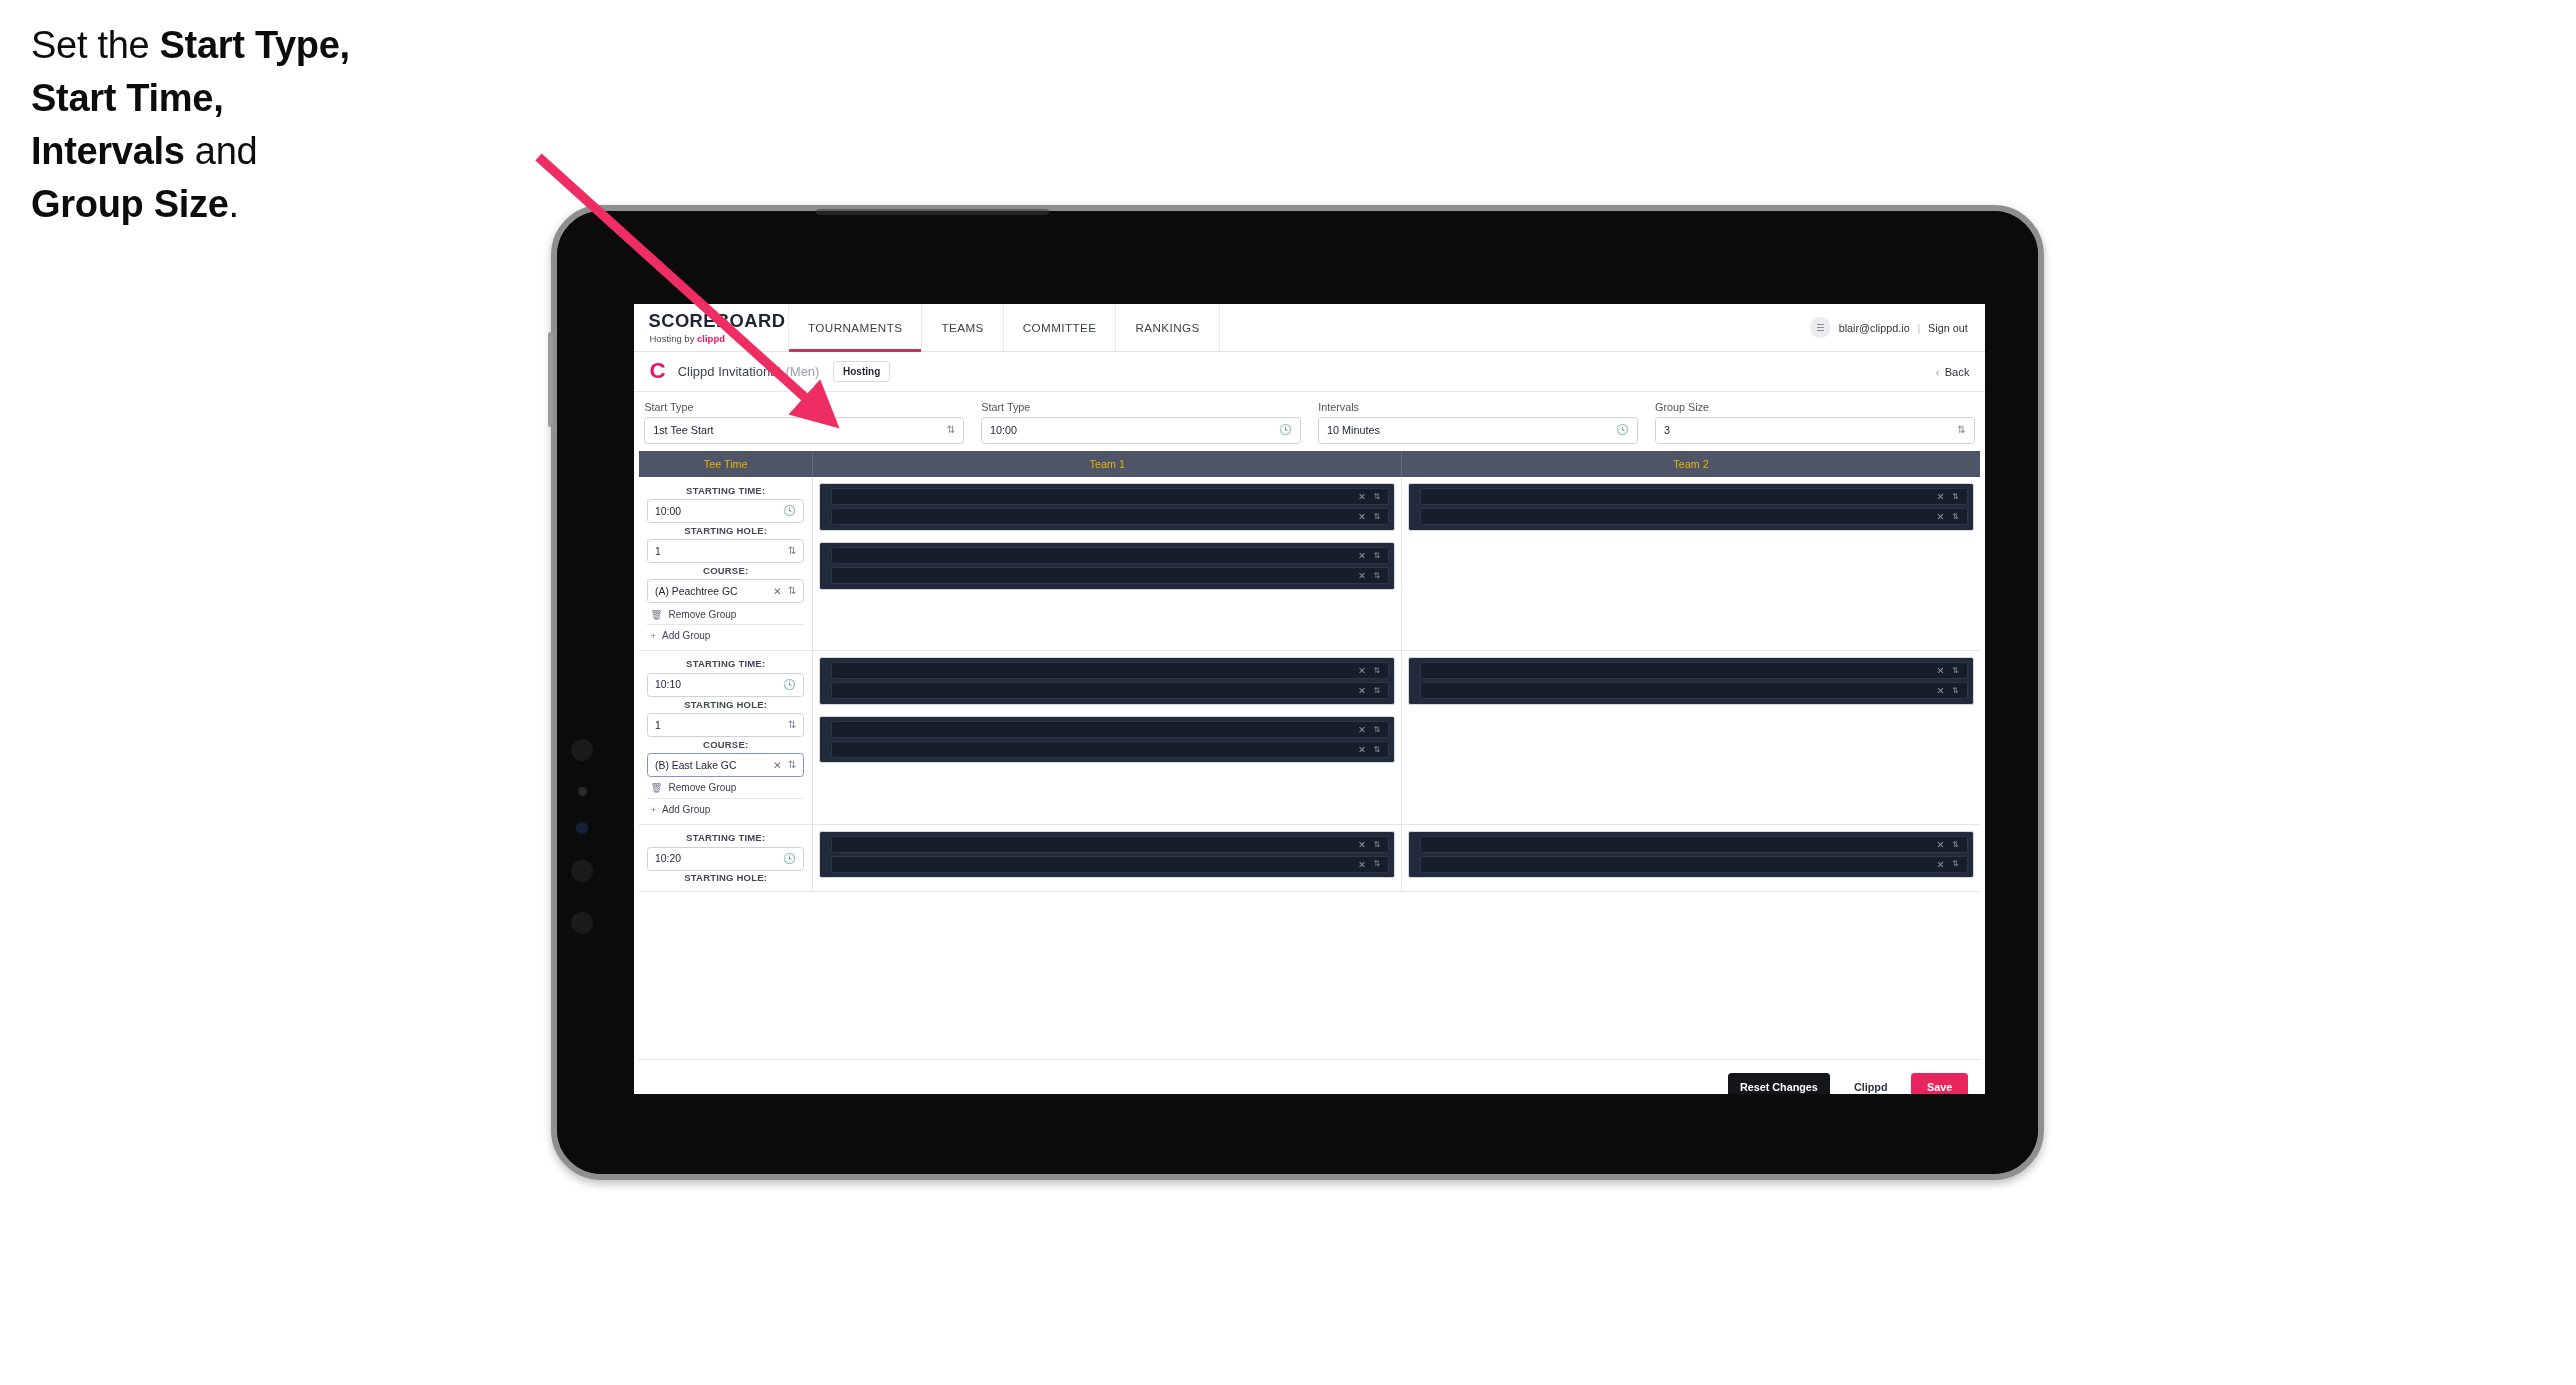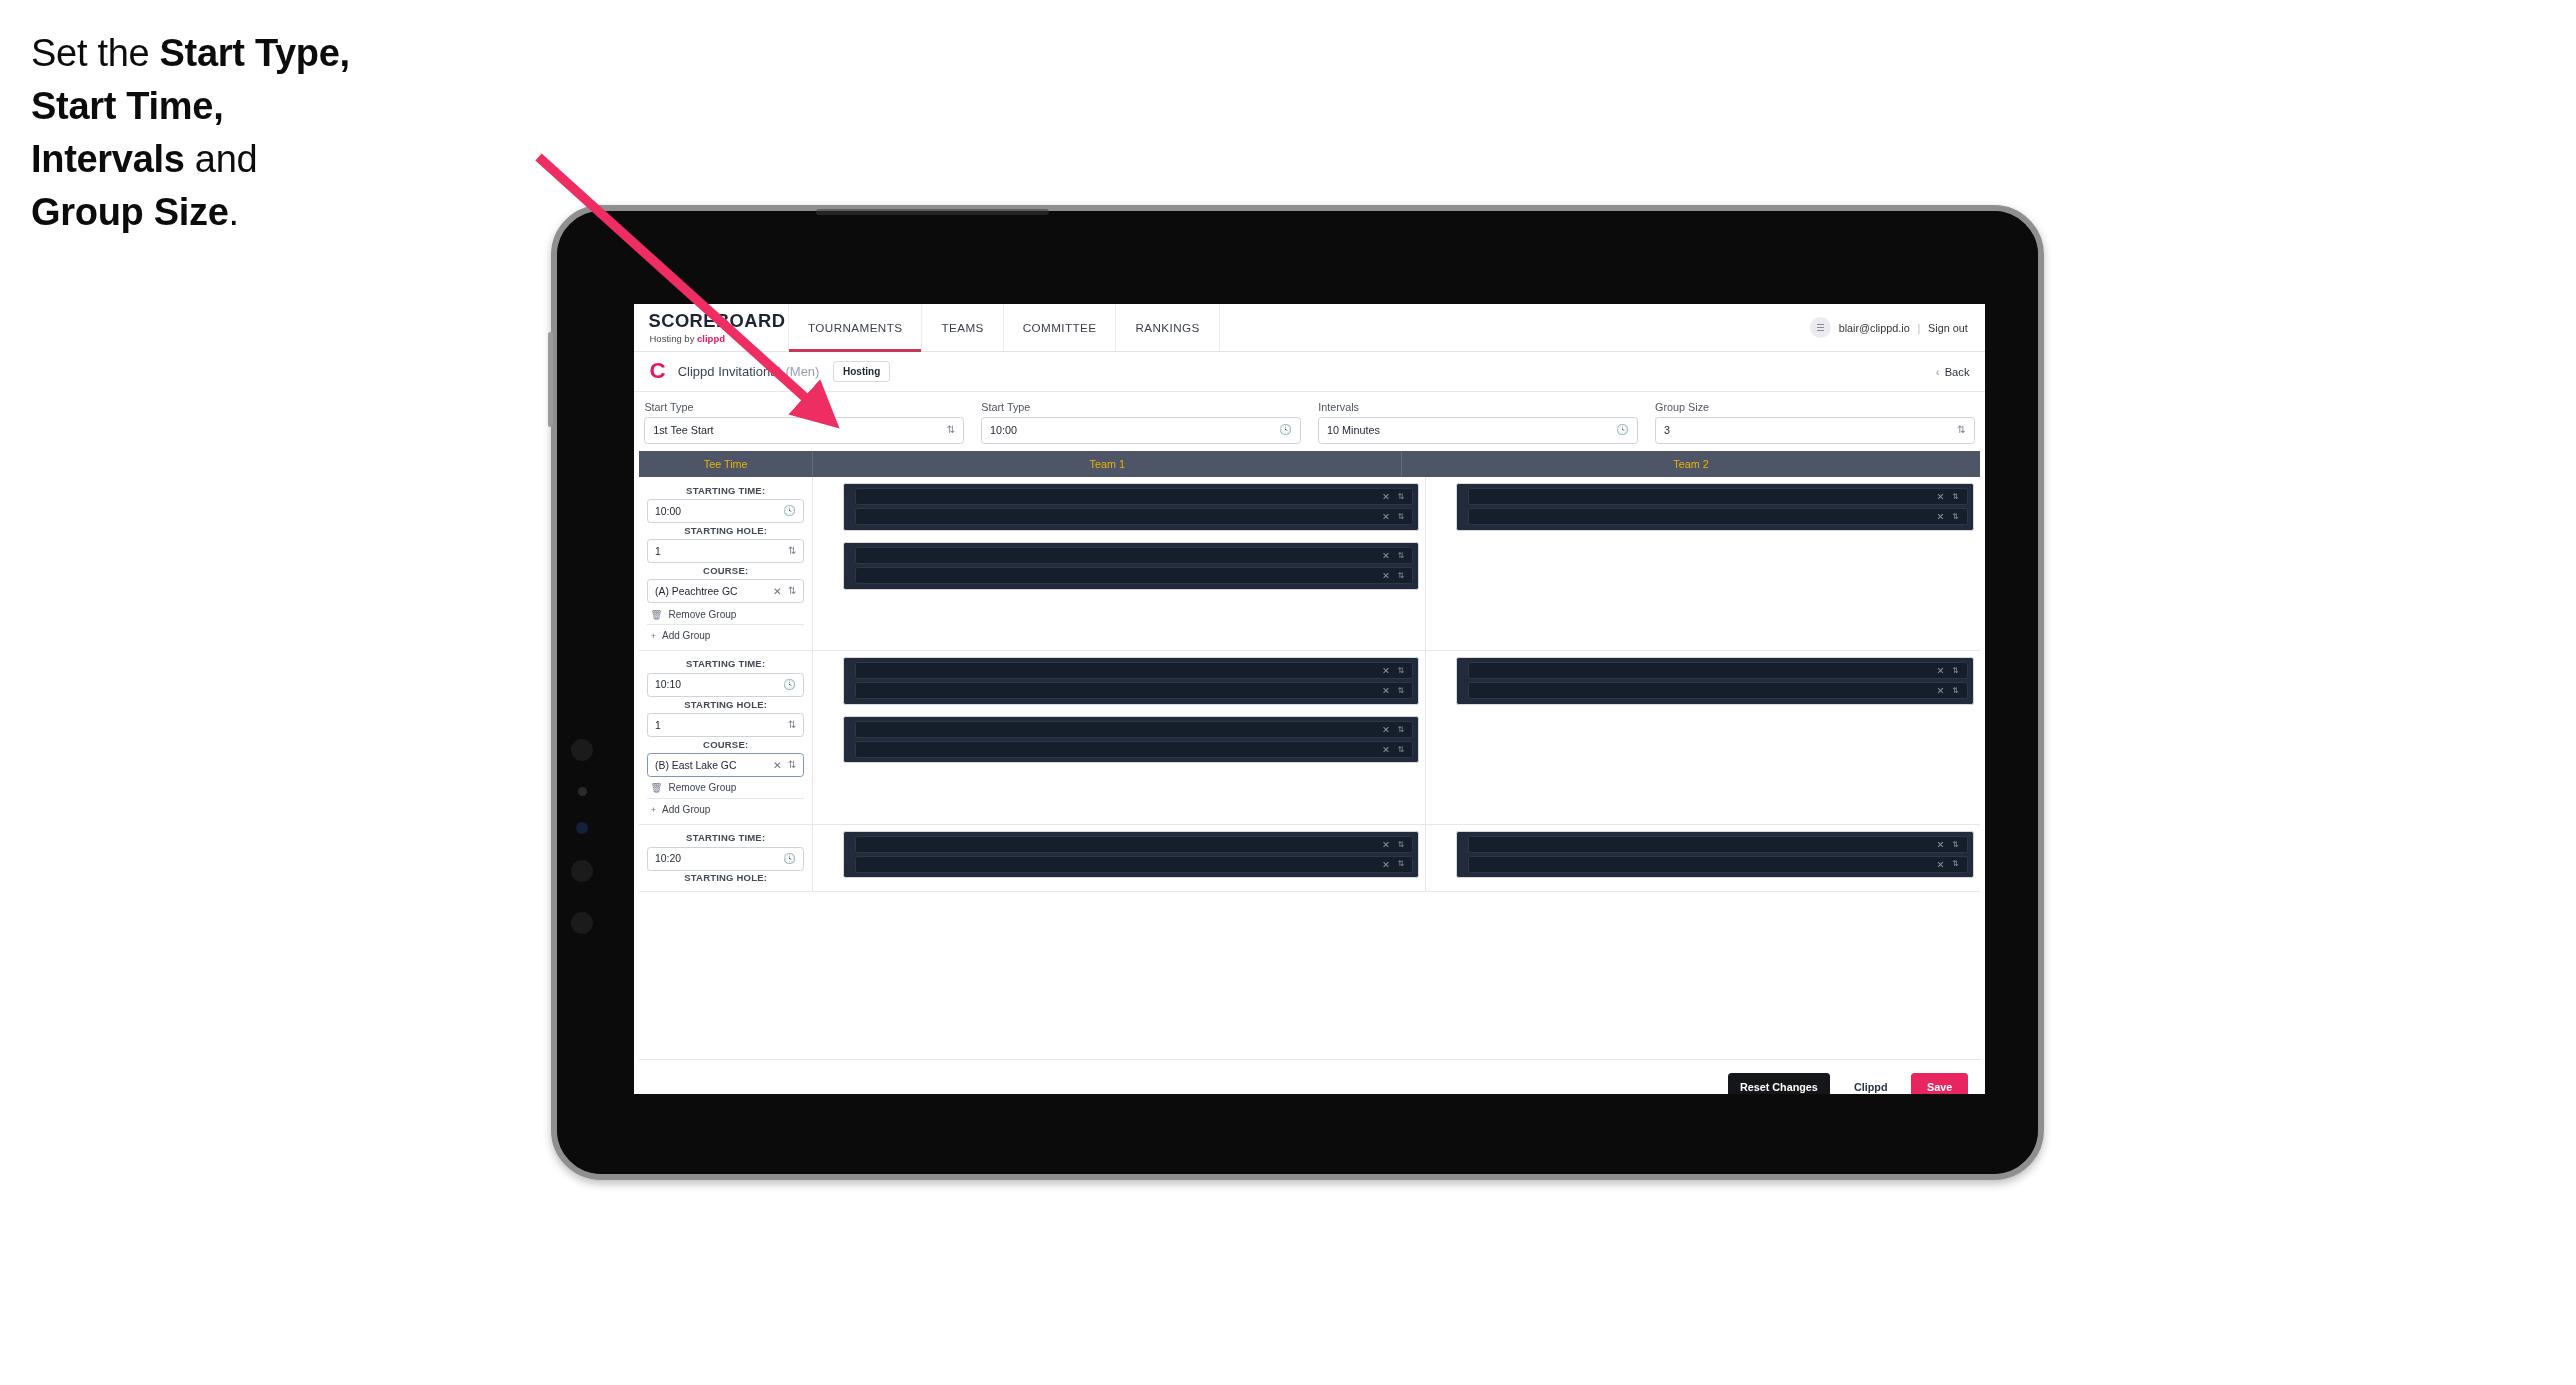--- a/index.html
+++ b/index.html
@@ -7,21 +7,21 @@
     width: 2576px; height: 1386px;
     background: #ffffff;
     font-family: "Liberation Sans", sans-serif;
     overflow: hidden;
   }
   #stage { position: relative; width: 2576px; height: 1386px; background:#fff; }
 
   
   .caption {
     position: absolute;
-    left: 31px; top: 32px;
+    left: 31px; top: 24px;
     width: 552px;
     font-size: 38px;
     line-height: 1.12;
     color: #0c0c0c;
     letter-spacing: -0.3px;
   }
   .caption .ln { display: block; margin-bottom: 10.4px; white-space: nowrap; }
   .caption b { font-weight: 700; }
 
   
@@ -137,21 +137,21 @@
   .th { display:flex; align-items:center; justify-content:center; font-size:10.8px; }
   .th.tee { width: 174px; border-right:0.9px solid #636b7d;}
   .th.t1 { width: 589px; border-right:0.9px solid #636b7d;}
   .th.t2 { flex:1; }
 
   
   .tbody {
     margin: 0 5.2px; height: 583px; overflow:hidden; position:relative;
     border-bottom:0.9px solid #e4e4e7;
   }
-  .trow { display:flex; border-bottom:0.9px solid #e6e6e9;gap:24px; }
+  .trow { display:flex; border-bottom:0.9px solid #e6e6e9; }
   .cell-tee {
     width:174px; border-right:0.9px solid #e6e6e9; padding: 6px 7.8px 4.3px 7.8px;
     display:flex; flex-direction:column; align-items:stretch;
   }
   .lbl { text-align:center; font-size:9.5px; font-weight:700; color:#424855; letter-spacing:0.2px; margin: 1.7px 0 3.5px;}
   .mini {
     height:24px; border:0.9px solid #cfd2d8; border-radius:3.5px; background:#fff;
     display:flex; align-items:center; padding:0 7px; font-size:10.4px; color:#222834;
   }
   .mini.focus { border-color:#7f93c4; }

